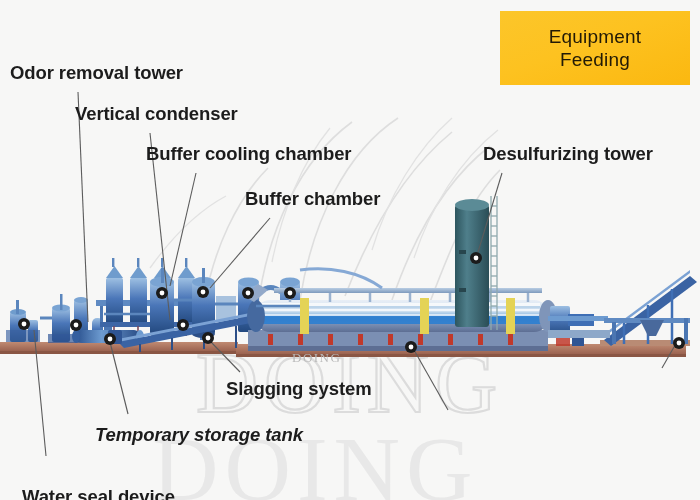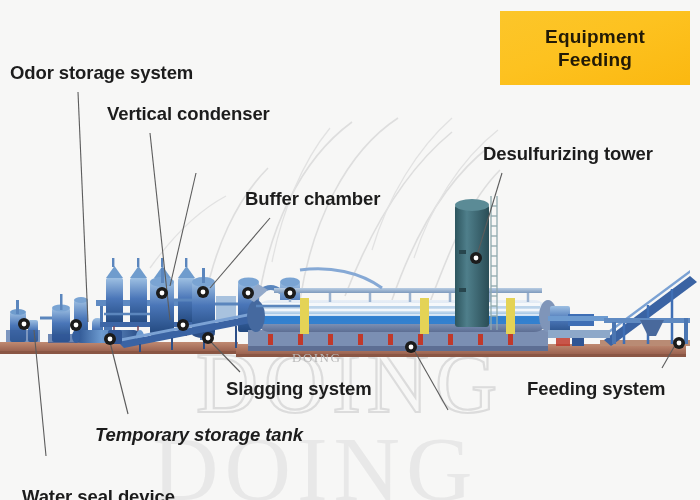--- a/index.html
+++ b/index.html
@@ -28,21 +28,21 @@
     top: 11px;
     width: 190px;
     height: 74px;
     background: linear-gradient(160deg, #fcc62a 0%, #fdc220 45%, #fbb810 100%);
     color: #221a06;
     display: flex;
     flex-direction: column;
     align-items: center;
     justify-content: center;
     font-size: 19px;
-    font-weight: bold;
+    font-weight: normal;
     line-height: 1.22;
     letter-spacing: .2px;
     text-align: center;
   }
   .badge span { display: block; }
   .lbl {
     position: absolute;
     color: #1c1c1c;
     font-size: 18.5px;
     font-weight: bold;
@@ -363,27 +363,27 @@
         <circle cx="476" cy="258" r="2.4" fill="#ffffff"></circle>
       <circle cx="411" cy="347" r="6" fill="#1b1b1b"></circle>
         <circle cx="411" cy="347" r="2.4" fill="#ffffff"></circle>
       <circle cx="679" cy="343" r="6" fill="#1b1b1b"></circle>
         <circle cx="679" cy="343" r="2.4" fill="#ffffff"></circle>
     </g>
 
     <text x="292" y="362" font-size="13" letter-spacing="1.5" font-family="'Liberation Serif', serif" fill="#b9b9b9">DOING</text>
   </svg>
 
-  <div class="lbl" style="left:10px;  top:62px;">Odor storage system</div>
-  <div class="lbl" style="left:75px;  top:103px;margin-left:32px;">Vertical condenser</div>
+  <div class="lbl" style="left:10px;  top:62px;">Odor removal tower</div>
+  <div class="lbl" style="left:75px;  top:103px;">Vertical condenser</div>
+  <div class="lbl" style="left:146px; top:143px;">Buffer cooling chamber</div>
   <div class="lbl" style="left:483px; top:143px;">Desulfurizing tower</div>
   <div class="lbl" style="left:245px; top:188px;">Buffer chamber</div>
   <div class="lbl" style="left:226px; top:378px;">Slagging system</div>
   <div class="lbl" style="left:95px; top:424px;font-style:italic;">Temporary storage tank</div>
-  <div class="lbl" style="left:527px; top:378px;">Feeding system</div>
   <div class="lbl" style="left:22px;  top:466px;margin-top:20px;">Water seal device</div>
 
   <div class="badge">
     <span>Equipment</span>
     <span>Feeding</span>
   </div>
 
 </div>
 
 </body></html>

